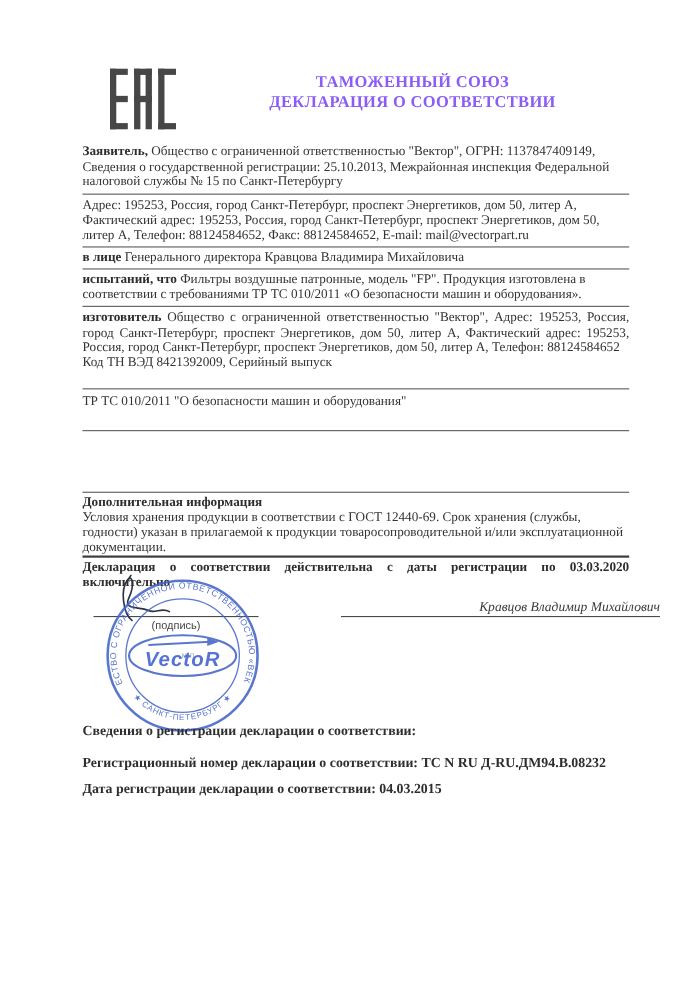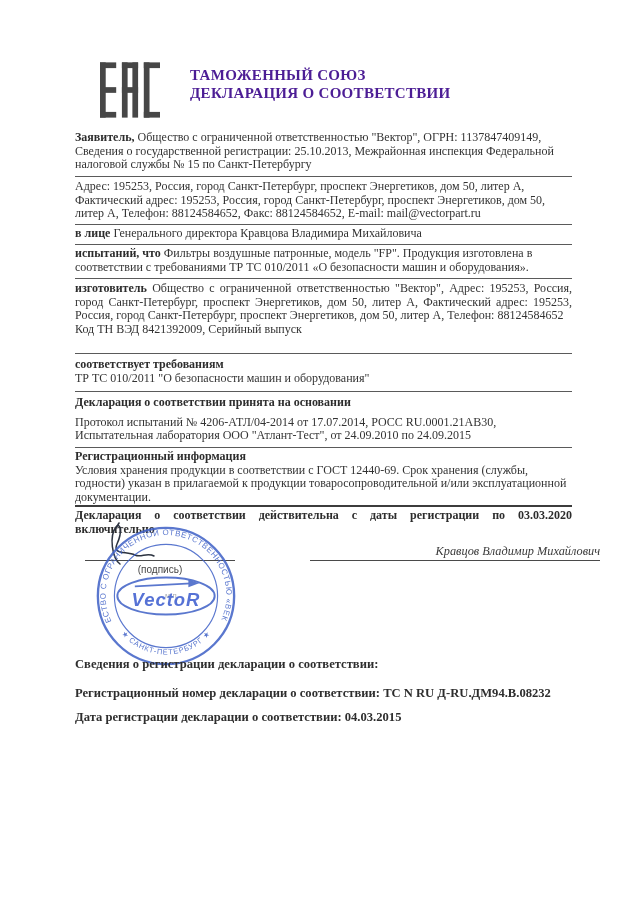--- a/index.html
+++ b/index.html
@@ -6,22 +6,22 @@
   .page{position:relative;width:634px;height:900px;background:#ffffff;overflow:hidden;
         font-family:"Liberation Serif",serif;color:#333333;}
   .abs{position:absolute;}
   .sec{position:absolute;left:75px;width:497px;font-size:12px;line-height:13.5px;}
   .sec p{margin:0;}
   .lead{font-weight:bold;color:#2d2d2d;}
   .bold{font-weight:bold;color:#2d2d2d;}
   .just{text-align:justify;}
   .hr{position:absolute;left:75px;width:497px;height:1px;background:#5a5a5a;}
   .hr.dark{background:#3c3c3c;height:2px;}
-  .title-block{position:absolute;left:190px;top:66px;width:370px;
-               font-weight:bold;font-size:15px;line-height:18px;color:#4c1d95;letter-spacing:.3px;}
+  .title-block{position:absolute;left:190px;top:66px;width:370px;text-align:center;
+               font-weight:bold;font-size:15px;line-height:18px;color:#8b5cf6;letter-spacing:.3px;}
   .sig-line{position:absolute;height:1px;background:#4a4a4a;}
   .caption-sans{font-family:"Liberation Sans",sans-serif;font-size:9.5px;line-height:13.5px;
                 color:#3a3a3a;text-align:center;}
   .name-line{position:absolute;left:310px;top:544px;width:290px;text-align:right;
              font-size:12.3px;color:#3a3a3a;font-style:italic;}
   .reg{position:absolute;left:75px;width:520px;font-weight:bold;font-size:12.6px;color:#2e2e2e;}
   .head-gap{margin-bottom:4px;}
   .small-gap{margin-top:2px;}
 </style>
 </head>
@@ -74,33 +74,28 @@
   <div class="hr" style="top:278px;"></div>
 
   <div class="sec" style="top:282px;">
     <p class="just"><b class="lead">изготовитель</b>
        <span>Общество с ограниченной ответственностью "Вектор", Адрес: 195253, Россия, город Санкт-Петербург, проспект Энергетиков, дом 50, литер А, Фактический адрес: 195253, Россия, город Санкт-Петербург, проспект Энергетиков, дом 50, литер А, Телефон: 88124584652</span></p>
     <p class="small-gap">Код ТН ВЭД 8421392009, Серийный выпуск</p>
   </div>
   <div class="hr" style="top:353px;"></div>
 
   <div class="sec" style="top:358px;">
-    <p class="bold">соответствует требованиям</p>
     <p class="small-gap">ТР ТС 010/2011 "О безопасности машин и оборудования"</p>
   </div>
   <div class="hr" style="top:391px;"></div>
 
-  <div class="sec" style="top:396px;">
-    <p class="bold head-gap">Декларация о соответствии принята на основании</p>
-    <p style="margin-top:6px;">Протокол испытаний № 4206-АТЛ/04-2014 от 17.07.2014, РОСС RU.0001.21АВ30, Испытательная лаборатория ООО "Атлант-Тест", от 24.09.2010 по 24.09.2015</p>
-  </div>
   <div class="hr" style="top:447px;"></div>
 
   <div class="sec" style="top:450px;">
-    <p class="bold">Регистрационный информация</p>
+    <p class="bold">Дополнительная информация</p>
     <p class="small-gap">Условия хранения продукции в соответствии с ГОСТ 12440-69. Срок хранения (службы, годности) указан в прилагаемой к продукции товаросопроводительной и/или эксплуатационной документации.</p>
   </div>
   <div class="hr dark" style="top:505px;"></div>
 
   <div class="sec bold just" style="top:509px;">
     <p>Декларация о соответствии  действительна с даты регистрации по 03.03.2020 включительно</p>
   </div>
 
   <div class="sig-line" style="left:85px;top:560px;width:150px;"></div>
   <div class="abs caption-sans" style="left:85px;top:563px;width:150px;font-size:10px;color:#454545;">(подпись)</div>

